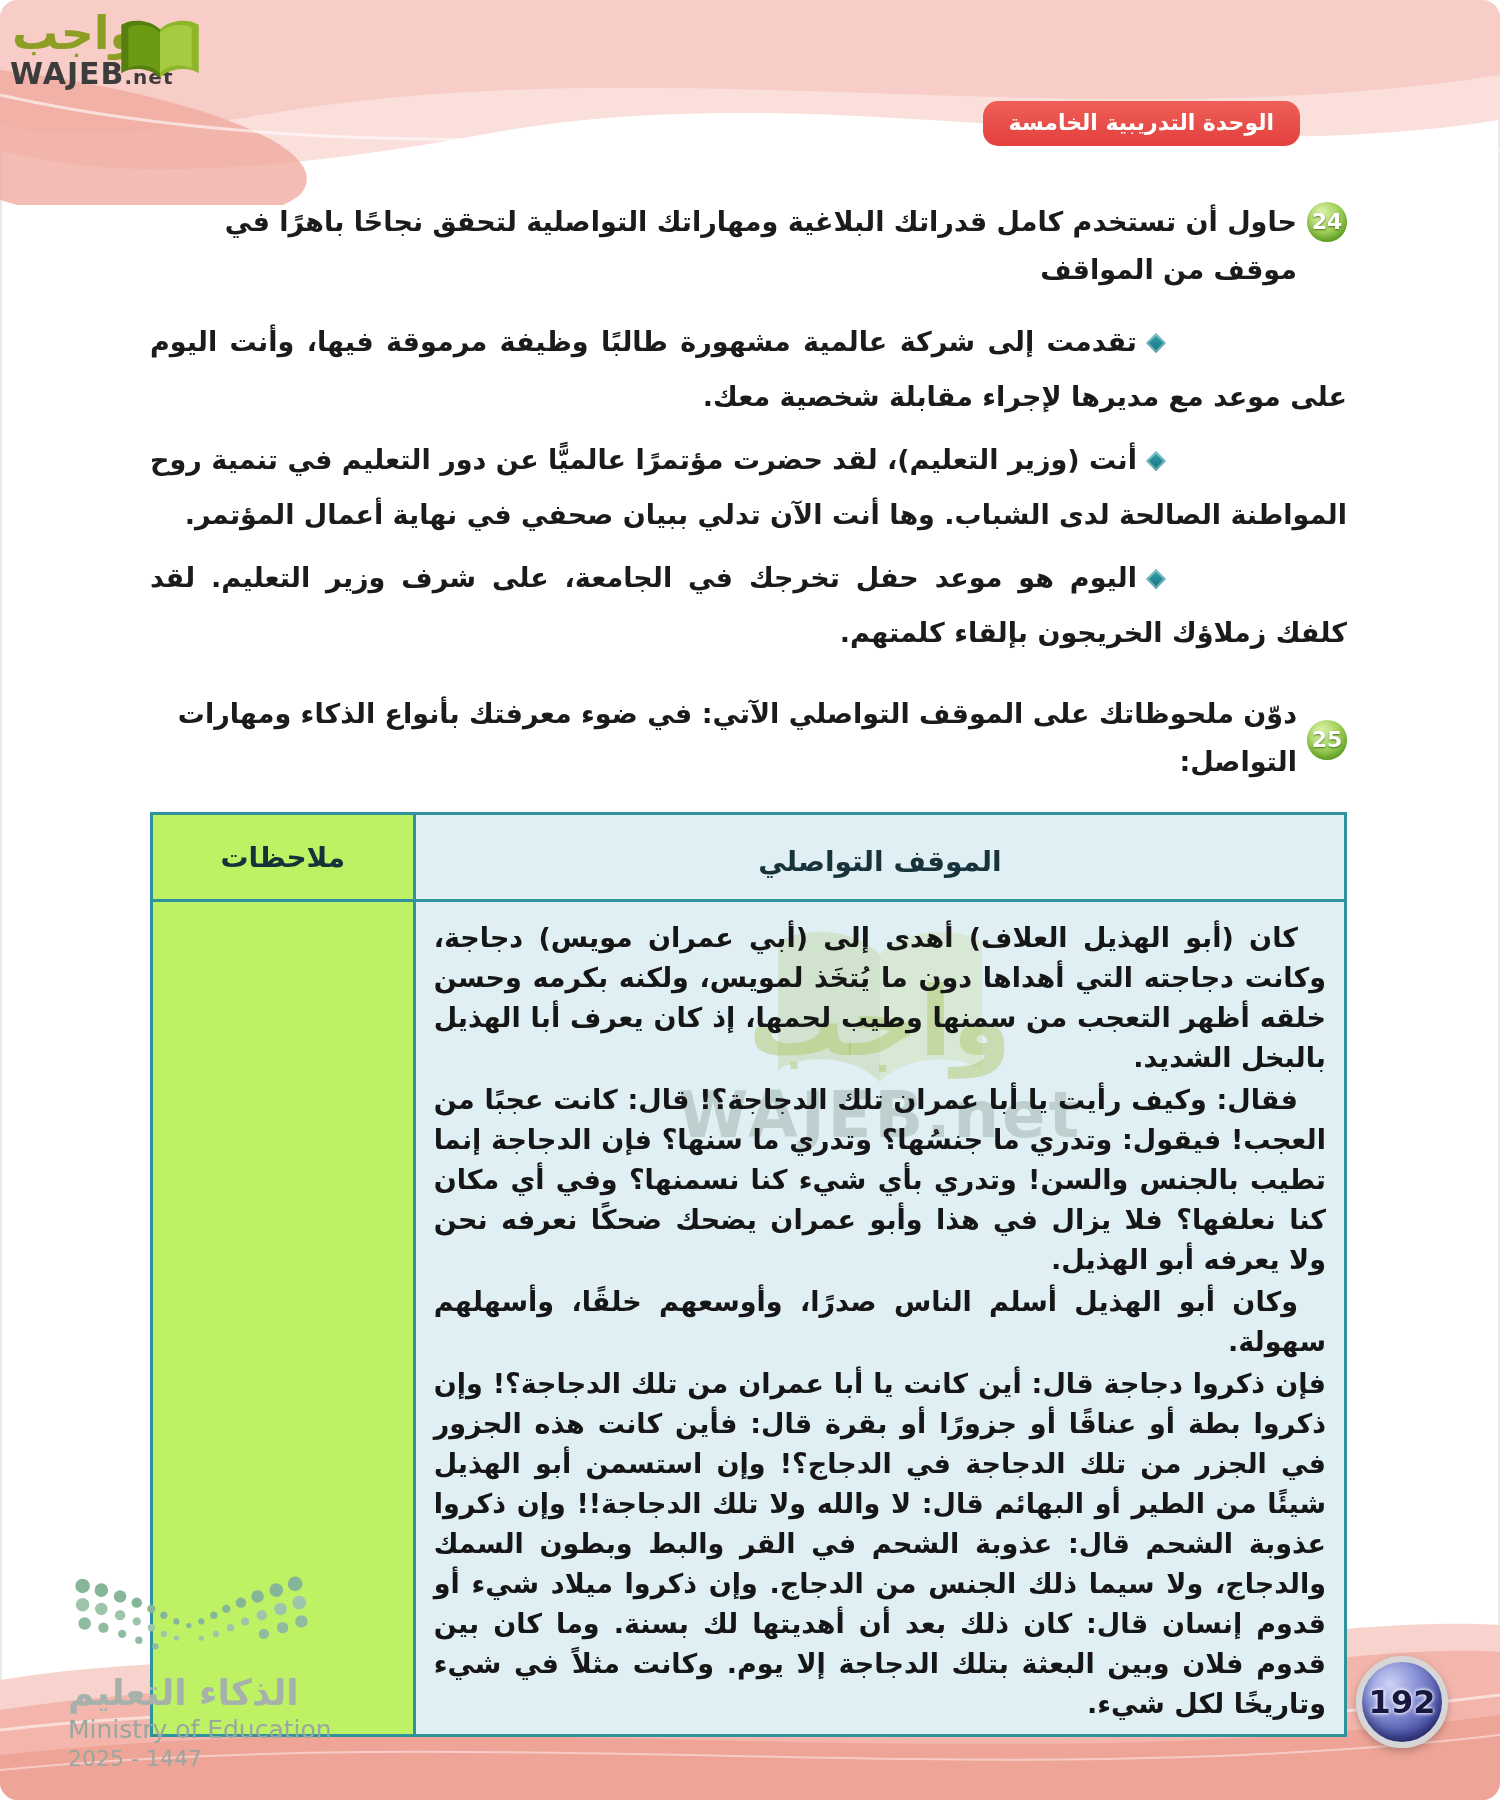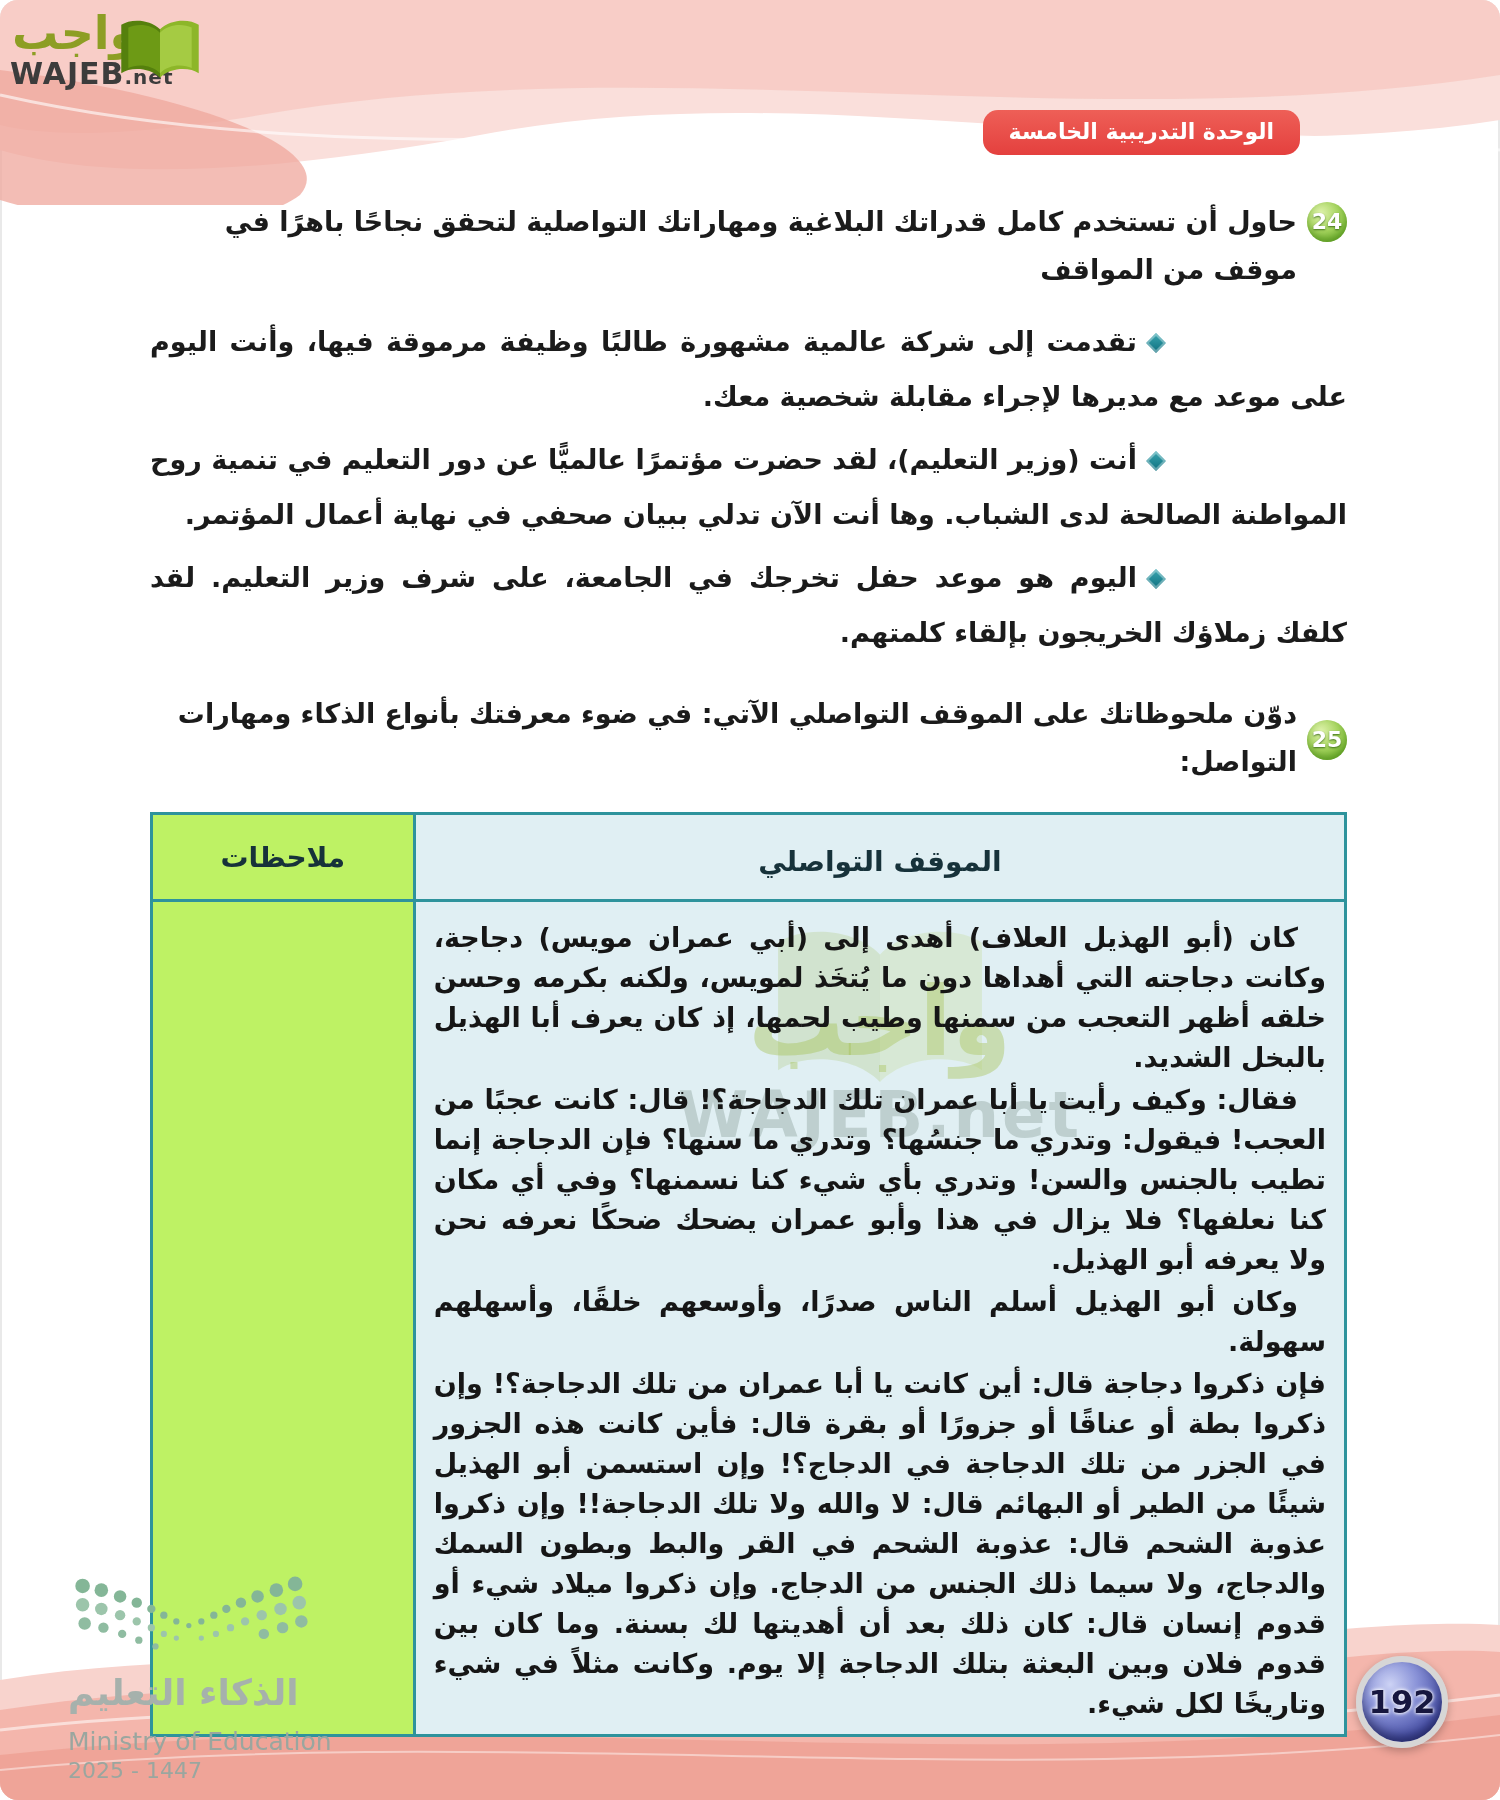--- a/index.html
+++ b/index.html
@@ -14,21 +14,21 @@
 
   
   .wajeb-logo{position:absolute;top:12px;left:8px;width:210px;height:90px;direction:ltr;z-index:5;}
   .wajeb-ar{position:absolute;top:-6px;left:4px;font-size:46px;font-weight:bold;color:#8d9e24;}
   .wajeb-en{position:absolute;top:44px;left:2px;font-size:30px;font-weight:bold;color:#3c3c3c;letter-spacing:1px;}
   .wajeb-tld{font-size:20px;color:#3c3c3c;}
   .wajeb-book{position:absolute;top:2px;left:108px;width:88px;height:78px;}
 
   
   .unit-banner{
-    position:absolute;top:110px;right:200px;z-index:5;
+    position:absolute;top:101px;right:200px;z-index:5;
     background:linear-gradient(180deg,#ee5f57 0%,#e4403e 100%);
     color:#fff;font-size:22px;font-weight:bold;
     padding:9px 26px 11px;border-radius:15px;white-space:nowrap;
   }
 
   
   .content{position:absolute;top:198px;right:153px;left:150px;color:#1b1b1b;font-weight:bold;z-index:3;}
   .ex-line1{display:flex;align-items:flex-start;gap:10px;font-size:27px;line-height:48px;}
   .num-badge{
     flex:none;width:40px;height:40px;border-radius:50%;margin-top:4px;
@@ -72,21 +72,21 @@
     position:absolute;top:20px;left:50%;transform:translateX(-50%);
     width:620px;text-align:center;pointer-events:none;z-index:1;
   }
   .wm-book{opacity:.22;}
   .wm-ar{font-size:96px;font-weight:bold;color:rgba(160,190,70,.38);margin-top:-150px;}
   .wm-en{font-size:64px;font-weight:bold;color:rgba(125,150,140,.35);letter-spacing:3px;direction:ltr;}
 
   
   .ministry{position:absolute;left:68px;top:1562px;width:320px;z-index:4;direction:ltr;}
   .ministry-ar{font-size:36px;font-weight:bold;color:#a6b1ac;margin-top:6px;}
-  .ministry-en{font-size:25px;color:#9aa69f;margin-top:14px;}
+  .ministry-en{font-size:25px;color:#9aa69f;margin-top:2px;}
   .ministry-years{font-size:22px;color:#9aa69f;margin-top:2px;}
   .page-sphere{
     position:absolute;top:1656px;right:52px;width:92px;height:92px;border-radius:50%;z-index:5;
     background:radial-gradient(circle at 35% 28%, #cdd3f5 0%, #8a93d8 35%, #4a52a8 70%, #272c7a 100%);
     border:6px solid #d6d6d6;box-sizing:border-box;
     box-shadow:0 3px 8px rgba(0,0,0,.25), inset 0 -6px 10px rgba(0,0,30,.4);
     display:flex;align-items:center;justify-content:center;
   }
   .page-sphere span{
     font-size:32px;font-weight:bold;color:#17173f;

